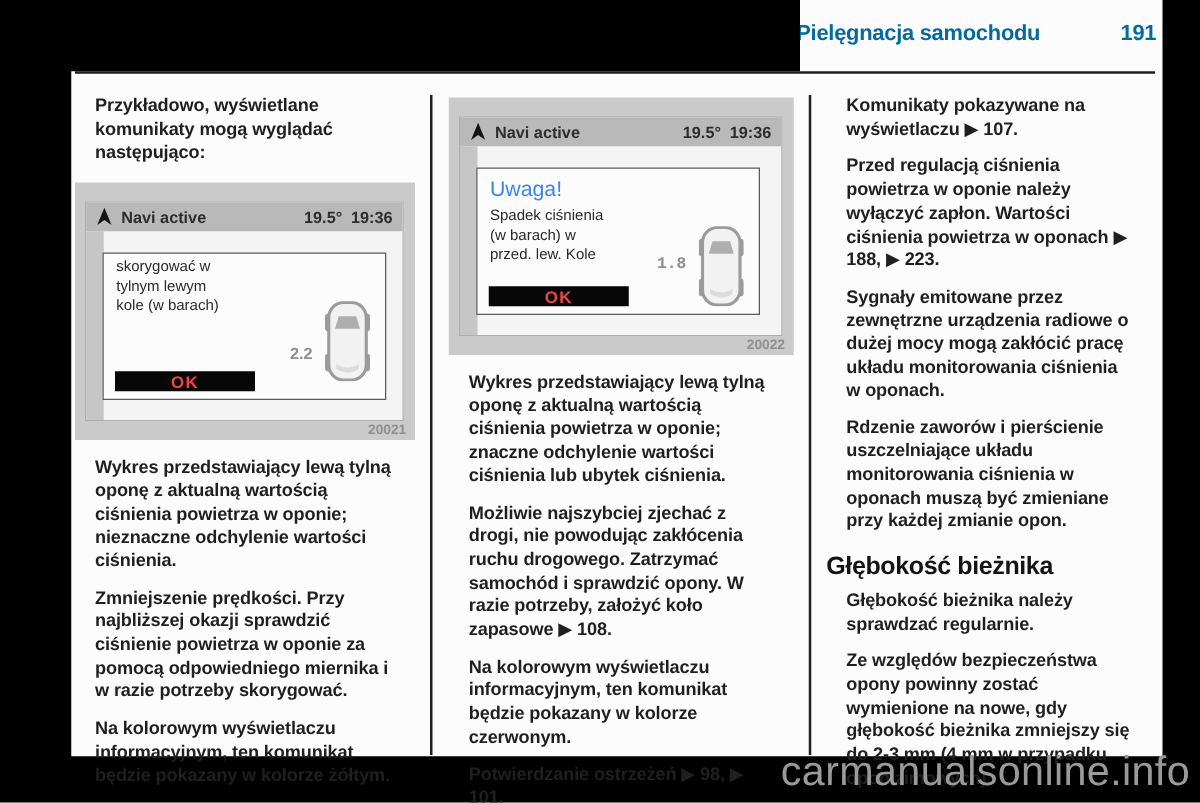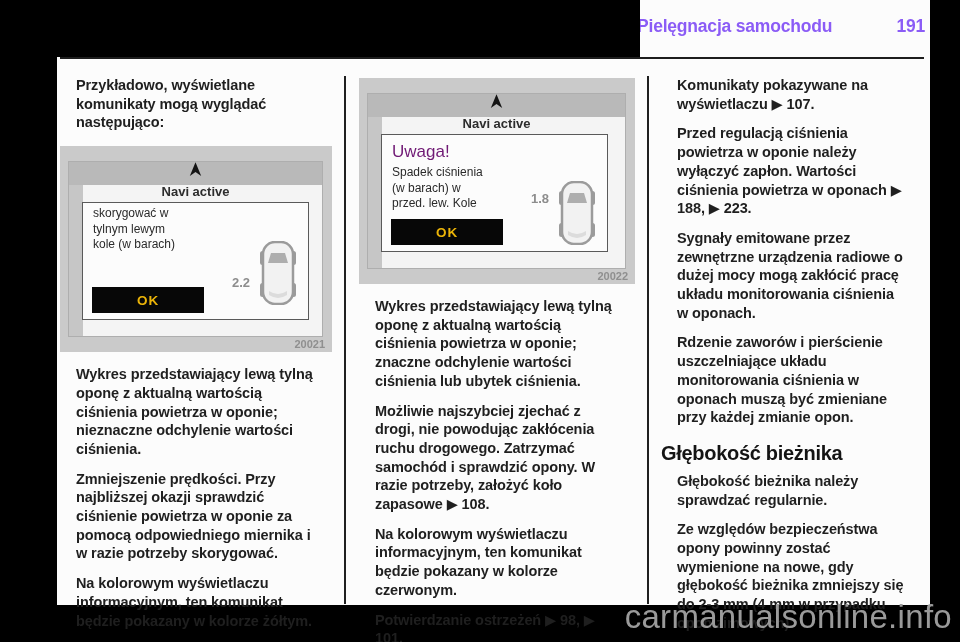--- a/index.html
+++ b/index.html
@@ -11,21 +11,21 @@
   .page{
     position:absolute;left:57px;top:0;width:873px;height:605px;
     background:#fcfcfc;
   }
   .header-black{
     position:absolute;left:0;top:0;width:640px;height:57px;background:#000;z-index:3;
   }
   .page-header{
     position:absolute;left:580px;top:16px;width:288px;
     display:flex;justify-content:space-between;align-items:baseline;
-    font-size:17.5px;font-weight:700;color:#8b5cf6;letter-spacing:-0.2px;
+    font-size:17.5px;font-weight:700;color:#0369a1;letter-spacing:-0.2px;
   }
   .rule{
     position:absolute;left:3px;top:57px;width:864px;height:2px;background:#1d1d1d;
   }
   .vdiv{position:absolute;top:76px;width:2px;height:528px;background:#202020;}
   .vdiv1{left:287px;}
   .vdiv2{left:590px;}
   .col{position:absolute;top:76px;}
   .col1{left:3px;width:272px;}
   .col2{left:302px;width:276px;}
@@ -43,48 +43,48 @@
     position:relative;margin:0 0 13px;background:#cacaca;
     width:272px;height:206px;
   }
   .col2 .tpms{width:276px;margin-top:2px;}
   .screen{
     position:absolute;left:8px;top:15px;right:9px;height:176px;
     background:#f4f4f4;border:1px solid #aeaeae;box-sizing:border-box;
   }
   .screen-header{
     height:23px;background:#b9b9b9;display:flex;align-items:center;
-    padding:0 8px;gap:7px;font-size:13px;font-weight:600;color:#2d2d2d;flex-direction:column;
+    padding:0 8px;gap:7px;font-size:13px;font-weight:600;color:#2d2d2d;
   }
   .screen-header .spacer{flex:1;}
   .screen-side{
     position:absolute;left:0;top:23px;width:14px;bottom:0;background:#c6c6c6;
   }
   .dialog{
     position:absolute;left:13px;top:40px;width:225px;height:116px;
     background:#fcfcfc;border:1px solid #5a5a5a;
   }
   .dialog-title{
-    font-size:17px;font-weight:500;color:#701a75;margin:7px 10px 1px;white-space:nowrap;
+    font-size:17px;font-weight:500;color:#3b82f6;margin:7px 10px 1px;white-space:nowrap;
   }
   .dialog-body{
     font-size:12px;line-height:1.3;font-weight:500;color:#2a2a2a;
     margin:3px 10px;white-space:pre-line;width:130px;
   }
   .pressure{
     position:absolute;font-size:13px;font-weight:700;color:#8d8d8d;
   }
   .tpms1 .pressure{right:58px;top:72px;}
-  .tpms2 .pressure{right:58px;top:56px;}
+  .tpms2 .pressure{right:58px;top:68px;font-family:Liberation Mono, monospace;}
   .car{position:absolute;right:12px;line-height:0;}
   .tpms1 .car{top:38px;}
   .tpms2 .car{top:46px;}
   .ok-btn{
-    position:absolute;left:9px;bottom:6px;width:112px;height:26px;
-    background:#070707;color:#eab308;font-size:13.5px;font-weight:700;
+    position:absolute;left:9px;bottom:6px;width:112px;height:16px;
+    background:#070707;color:#ef4444;font-size:13.5px;font-weight:700;
     display:flex;align-items:center;justify-content:center;letter-spacing:1px;
   }
   .img-caption{
     position:absolute;right:7px;bottom:2px;font-size:11px;font-weight:700;color:#8f8f8f;
   }
   .nav-icon{line-height:0;}
   .watermark{
     position:absolute;right:8px;bottom:6px;font-size:33px;font-weight:500;
     color:#9a9a9a;letter-spacing:0.3px;z-index:4;
   }

